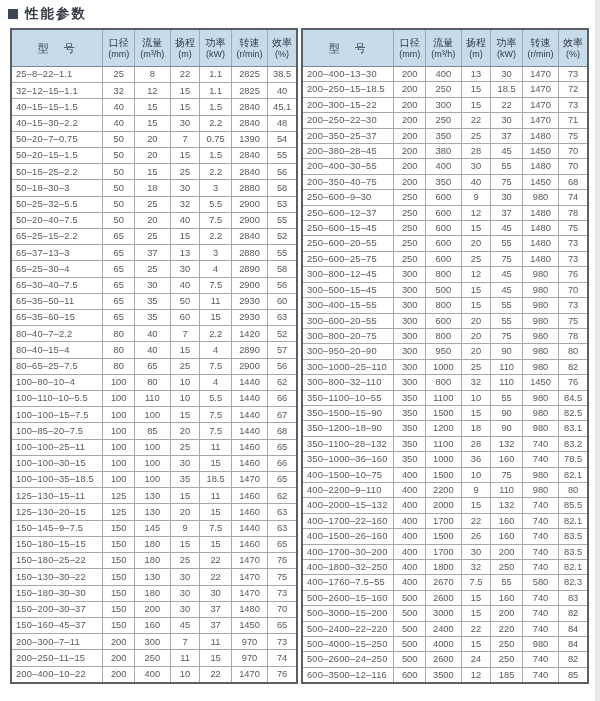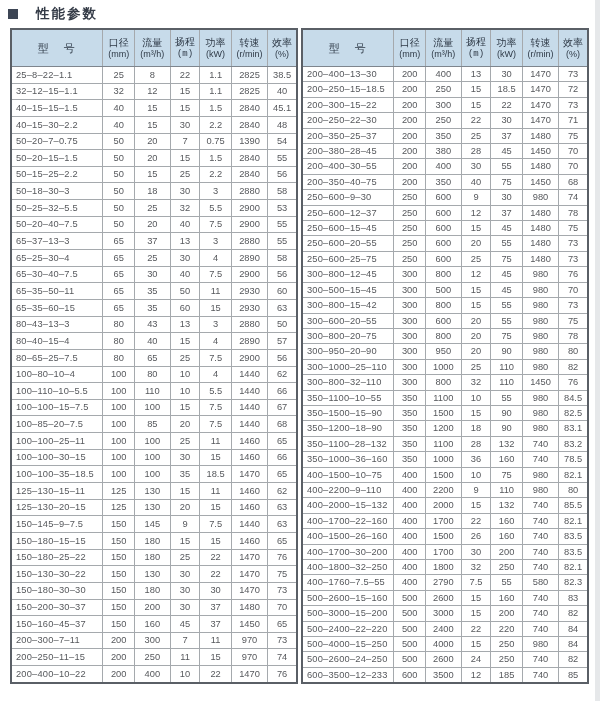--- a/index.html
+++ b/index.html
@@ -7,21 +7,21 @@
     width:600px;height:701px;position:relative;background:#ffffff;
     font-family:"Liberation Sans","DejaVu Sans",sans-serif;
     overflow:hidden;
   }
   .scan-edge{
     position:absolute;top:0;right:0;width:5px;height:701px;
     background:#e6e8ea;
   }
   .title-row{
     position:absolute;top:5px;left:8px;
-    display:flex;align-items:center;gap:18px;
+    display:flex;align-items:center;gap:7px;
   }
   .bullet{
     width:10px;height:10px;background:#3d4655;flex:0 0 auto;
   }
   .title-text{
     font-size:13.5px;font-weight:bold;color:#343b47;letter-spacing:2px;
   }
   .tables{
     position:absolute;top:28px;left:10px;
     display:flex;gap:3px;
@@ -47,21 +47,21 @@
   .spec-table td{
     height:14.4px;line-height:14.4px;font-size:9.3px;color:#56585c;
     background:#ffffff;
   }
   .spec-table td.model{
     text-align:left;padding-left:4px;letter-spacing:0.2px;
   }
   .spec-table th:nth-child(1){width:32.5%;}
   .spec-table th:nth-child(2){width:11%;margin-top:32px;}
   .spec-table th:nth-child(3){width:12.5%;margin-top:19px;}
-  .spec-table th:nth-child(4){width:10.3%;font-family:Liberation Mono, monospace;}
+  .spec-table th:nth-child(4){width:10.3%;}
   .spec-table th:nth-child(5){width:11%;margin-left:12px;}
   .spec-table th:nth-child(6){width:12.7%;}
   .spec-table th:nth-child(7){width:10%;}
 </style>
 </head>
 <body>
 
 <div class="scan-edge"></div>
 
 <div class="title-row">
@@ -185,20 +185,29 @@
         <tr>
           <td class="model">50–20–40–7.5</td>
           <td>50</td>
           <td>20</td>
           <td>40</td>
           <td>7.5</td>
           <td>2900</td>
           <td>55</td>
         </tr>
         <tr>
+          <td class="model">65–25–15–2.2</td>
+          <td>65</td>
+          <td>25</td>
+          <td>15</td>
+          <td>2.2</td>
+          <td>2840</td>
+          <td>52</td>
+        </tr>
+        <tr>
           <td class="model">65–37–13–3</td>
           <td>65</td>
           <td>37</td>
           <td>13</td>
           <td>3</td>
           <td>2880</td>
           <td>55</td>
         </tr>
         <tr>
           <td class="model">65–25–30–4</td>
@@ -230,27 +239,27 @@
         <tr>
           <td class="model">65–35–60–15</td>
           <td>65</td>
           <td>35</td>
           <td>60</td>
           <td>15</td>
           <td>2930</td>
           <td>63</td>
         </tr>
         <tr>
-          <td class="model">80–43–13–3</td>
+          <td class="model">80–40–7–2.2</td>
           <td>80</td>
-          <td>43</td>
-          <td>13</td>
-          <td>3</td>
-          <td>2880</td>
-          <td>50</td>
+          <td>40</td>
+          <td>7</td>
+          <td>2.2</td>
+          <td>1420</td>
+          <td>52</td>
         </tr>
         <tr>
           <td class="model">80–40–15–4</td>
           <td>80</td>
           <td>40</td>
           <td>15</td>
           <td>4</td>
           <td>2890</td>
           <td>57</td>
         </tr>
@@ -596,21 +605,21 @@
         <tr>
           <td class="model">300–500–15–45</td>
           <td>300</td>
           <td>500</td>
           <td>15</td>
           <td>45</td>
           <td>980</td>
           <td>70</td>
         </tr>
         <tr>
-          <td class="model">300–800–15–42</td>
+          <td class="model">300–400–15–55</td>
           <td>300</td>
           <td>800</td>
           <td>15</td>
           <td>55</td>
           <td>980</td>
           <td>73</td>
         </tr>
         <tr>
           <td class="model">300–600–20–55</td>
           <td>300</td>
@@ -760,21 +769,21 @@
           <td>400</td>
           <td>1800</td>
           <td>32</td>
           <td>250</td>
           <td>740</td>
           <td>82.1</td>
         </tr>
         <tr>
           <td class="model">400–1760–7.5–55</td>
           <td>400</td>
-          <td>2790</td>
+          <td>2670</td>
           <td>7.5</td>
           <td>55</td>
           <td>580</td>
           <td>82.3</td>
         </tr>
         <tr>
           <td class="model">500–2600–15–160</td>
           <td>500</td>
           <td>2600</td>
           <td>15</td>
@@ -812,21 +821,21 @@
         <tr>
           <td class="model">500–2600–24–250</td>
           <td>500</td>
           <td>2600</td>
           <td>24</td>
           <td>250</td>
           <td>740</td>
           <td>82</td>
         </tr>
         <tr>
-          <td class="model">600–3500–12–233</td>
+          <td class="model">600–3500–12–116</td>
           <td>600</td>
           <td>3500</td>
           <td>12</td>
           <td>185</td>
           <td>740</td>
           <td>85</td>
         </tr>
       </tbody>
     </table>
 </div>

